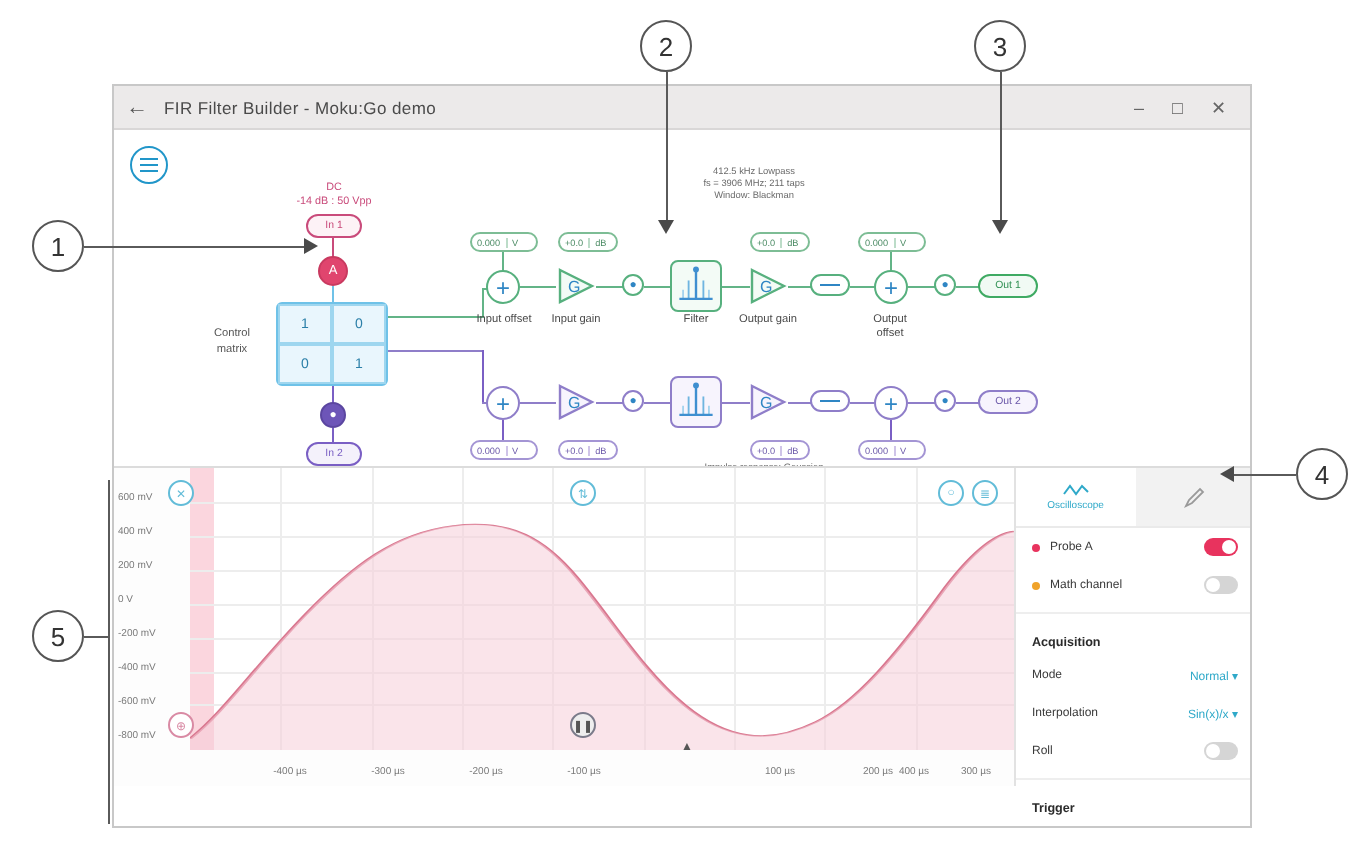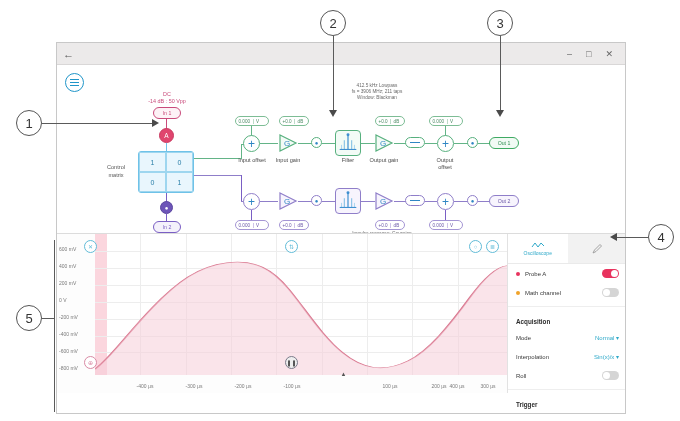--- a/index.html
+++ b/index.html
@@ -187,20 +187,21 @@
   <div class="callout" style="left:16px; top:305px;">
       <span>5</span>
     </div>
   <div class="clline clh" style="left:42px; top:318px; width:12px;"></div>
   <div class="clline clv" style="left:54px; top:240px; height:172px;"></div>
 
   <div id="win">
 
     <div id="titlebar">
       <span class="back">←</span>
+      <span class="ttl">FIR Filter Builder - Moku:Go demo</span>
       <span id="wctl">
         <span>–</span>
         <span>□</span>
         <span>✕</span>
       </span>
     </div>
 
     <div id="builder">
 
       <div class="hamb">

